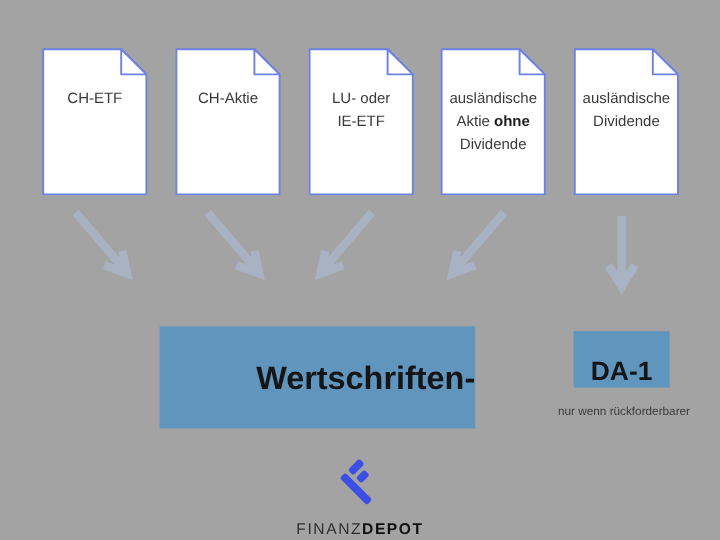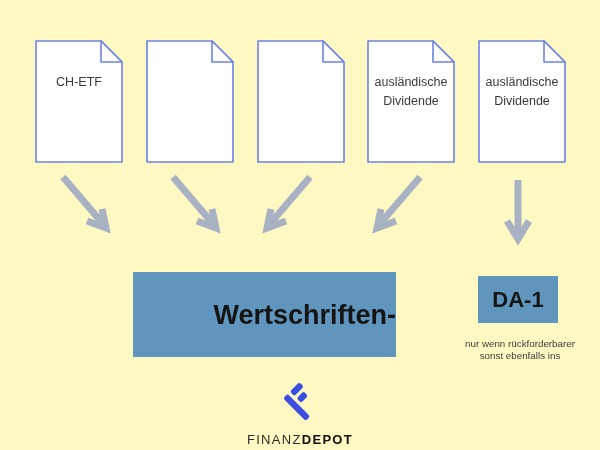--- a/index.html
+++ b/index.html
@@ -1,17 +1,17 @@
 <!DOCTYPE html>
 <html style="--box-bg: #6095BE; --box-text: #151515; --doc-border: #6C82E4; --doc-fill: #FFFFFF; --arrow: #A9B2C3; --logo-blue: #3D4EE2; --text-dark: #3A3A3A; --note-text: #3B3B3B;"><head>
 <meta charset="utf-8">
 <style>
   html,body { margin:0; padding:0; background:#fff; }
   .canvas {
-    position:relative; width:600px; height:450px; background:#fef9c3;
+    position:relative; width:600px; height:450px; background:#a3a3a3;
     overflow:hidden; font-family:"Liberation Sans", sans-serif;
   }
 
   
   .doc { position:absolute; top:40px; width:88px; height:123px; }
   .doc-1 { left:35px; }  .doc-2 { left:146px; } .doc-3 { left:257px; }
   .doc-4 { left:367px; } .doc-5 { left:478px; }
   .doc svg { position:absolute; left:0; top:0; width:100%; height:100%; }
   .doc-page, .doc-flap {
     fill:var(--doc-fill,#ffffff);
@@ -31,21 +31,21 @@
     stroke-linecap:butt; stroke-linejoin:miter;
   }
 
   
   .box {
     position:absolute; background:var(--box-bg,#6095BE);
     color:var(--box-text,#151515); font-weight:700; text-align:center;
     display:flex; flex-direction:column; align-items:center; justify-content:center;
   }
   .box-main { left:133px; top:272px; width:263px; height:85px; font-size:27px; line-height:34px;align-items:flex-end; }
-  .box-da1  { left:478px; top:276px; width:80px;  height:47px; font-size:22px; }
+  .box-da1  { left:478px; top:276px; width:80px;  height:47px; font-size:22px;justify-content:flex-end; }
 
   .note {
     position:absolute; left:448px; top:338px; width:144px; text-align:center;
     font-size:9.8px; line-height:12px; color:var(--note-text,#3B3B3B);
   }
   .note div { white-space:nowrap; }
 
   
   .logo { position:absolute; left:230px; top:383px; width:140px; text-align:center; }
   .logo-icon { width:38px; height:42px; overflow:visible; color:var(--logo-blue,#3D4EE2); display:inline-block; }
@@ -65,36 +65,44 @@
     <div class="doc-text">
       <div>CH-ETF</div>
     </div>
   </div>
 
   <div class="doc doc-2">
     <svg viewBox="0 0 88 123" aria-hidden="true">
       <path class="doc-page" d="M1,1 H66 L87,22 V122 H1 Z"></path>
       <path class="doc-flap" d="M66,1 L66,22 H87 Z"></path>
     </svg>
+    <div class="doc-text">
+      <div>CH-Aktie</div>
+    </div>
   </div>
 
   <div class="doc doc-3">
     <svg viewBox="0 0 88 123" aria-hidden="true">
       <path class="doc-page" d="M1,1 H66 L87,22 V122 H1 Z"></path>
       <path class="doc-flap" d="M66,1 L66,22 H87 Z"></path>
     </svg>
+    <div class="doc-text">
+      <div>LU- oder</div>
+      <div>IE-ETF</div>
+    </div>
   </div>
 
   <div class="doc doc-4">
     <svg viewBox="0 0 88 123" aria-hidden="true">
       <path class="doc-page" d="M1,1 H66 L87,22 V122 H1 Z"></path>
       <path class="doc-flap" d="M66,1 L66,22 H87 Z"></path>
     </svg>
     <div class="doc-text">
       <div>ausländische</div>
+      <div><span>Aktie </span><b>ohne</b></div>
       <div>Dividende</div>
     </div>
   </div>
 
   <div class="doc doc-5">
     <svg viewBox="0 0 88 123" aria-hidden="true">
       <path class="doc-page" d="M1,1 H66 L87,22 V122 H1 Z"></path>
       <path class="doc-flap" d="M66,1 L66,22 H87 Z"></path>
     </svg>
     <div class="doc-text">
@@ -129,21 +137,20 @@
   <div class="box box-main">
     <div>Wertschriften-</div>
   </div>
 
   <div class="box box-da1">
     <div>DA-1</div>
   </div>
 
   <div class="note">
     <div>nur wenn rückforderbarer</div>
-    <div>sonst ebenfalls ins</div>
   </div>
 
   <div class="logo">
     <svg class="logo-icon" viewBox="0 0 38 42" aria-hidden="true">
       <g transform="rotate(-45 19 21)" fill="currentColor">
         <rect x="11" y="5" width="6.5" height="32" rx="2.4"></rect>
         <rect x="20.5" y="5" width="13.5" height="6.5" rx="2.4"></rect>
         <rect x="20.5" y="14.5" width="10" height="6.5" rx="2.4"></rect>
       </g>
     </svg>

